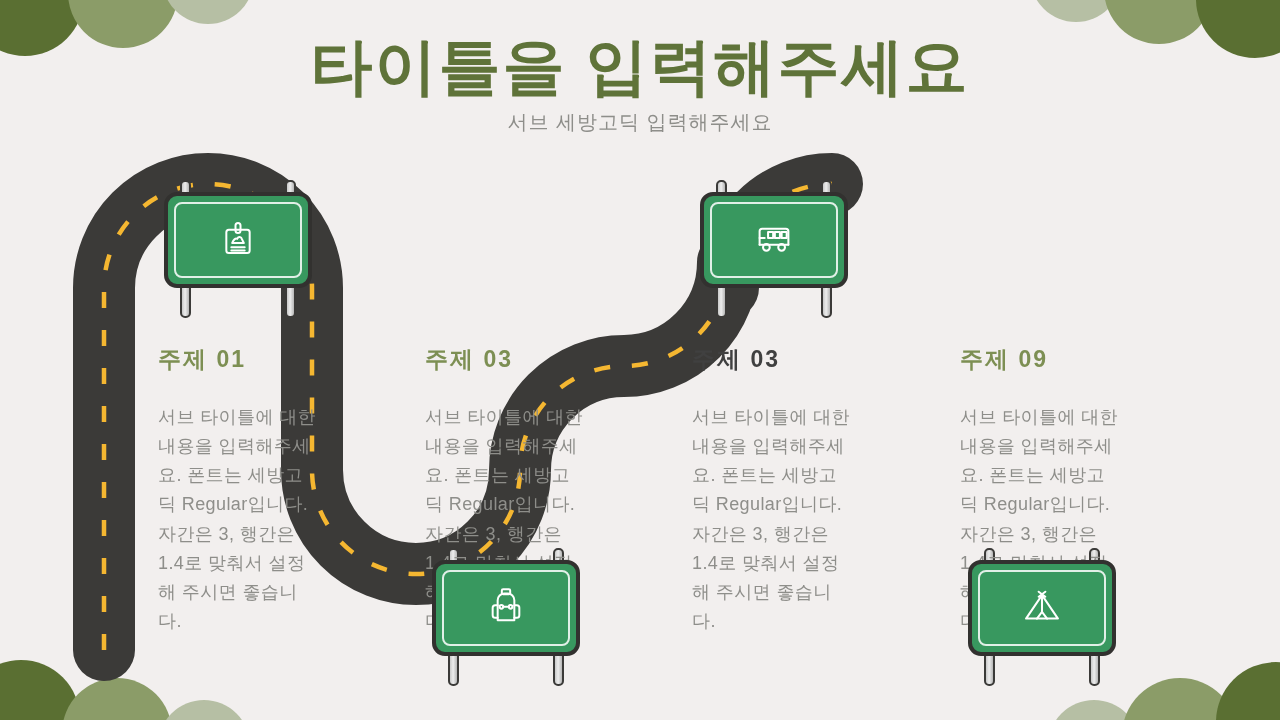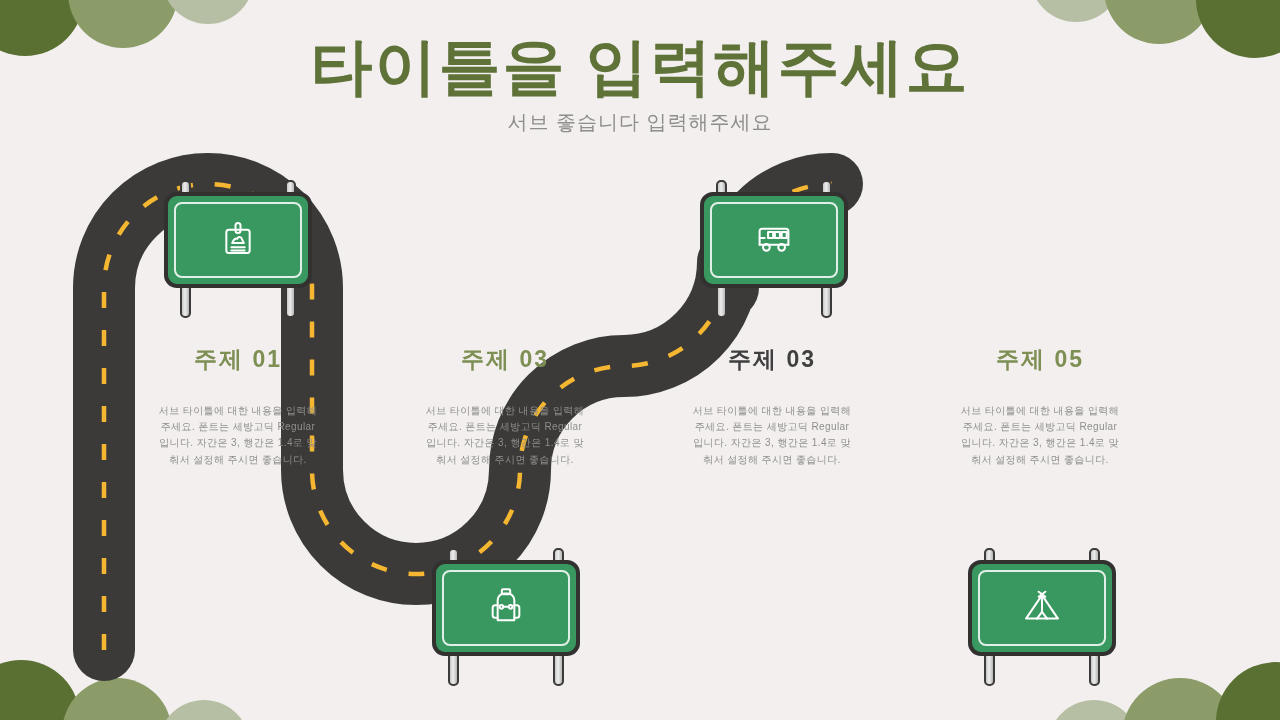--- a/index.html
+++ b/index.html
@@ -43,27 +43,27 @@
     z-index:3;
   }
   .board::after{
     content:""; position:absolute; inset:6px;
     border:2px solid rgba(255,255,255,.85); border-radius:8px;
     pointer-events:none;
   }
   .board svg{ position:relative; z-index:2; }
 
   
-  .topic{ position:absolute; text-align:center; }
+  .topic{ position:absolute; text-align:left; }
   .topic-title{
     font-size:23px; font-weight:bold; color:#7d8f53;
     letter-spacing:2px; margin-bottom:28px; white-space:nowrap;
   }
   .topic-body{
-    font-size:10px; color:#8e8e8a; line-height:1.62;
+    font-size:18px; color:#8e8e8a; line-height:1.62;
     letter-spacing:0.4px;
   }
 </style>
 </head>
 <body style="background: rgb(242, 239, 238);">
 
 <div id="stage">
 
   <div id="deco-layer">
       <div class="deco" style="width: 118px; height: 118px; left: -34px; top: -62px; background: rgb(90, 111, 50);"></div>
@@ -80,21 +80,21 @@
       <div class="deco" style="width: 120px; height: 120px; left: 1216px; top: 662px; background: rgb(90, 111, 50);"></div>
     </div>
 
   <svg id="roadSvg" viewBox="0 0 1280 720">
     <path id="roadBase" fill="none" stroke-linecap="round" stroke-linejoin="round" d="M 104 650 L 104 288 A 104 104 0 0 1 312 288 L 312 470 A 104 104 0 0 0 520 470 L 520 470 A 104 104 0 0 1 624 366 A 104 104 0 0 0 728 262 L 728 288 A 104 104 0 0 1 832 184" stroke="#3b3a38" stroke-width="62"></path>
     <path id="roadDash" fill="none" stroke-linecap="butt" stroke-linejoin="round" d="M 104 650 L 104 288 A 104 104 0 0 1 312 288 L 312 470 A 104 104 0 0 0 520 470 L 520 470 A 104 104 0 0 1 624 366 A 104 104 0 0 0 728 262 L 728 288 A 104 104 0 0 1 832 184" stroke="#f5b731" stroke-width="4.5" stroke-dasharray="16 22"></path>
   </svg>
 
   <div class="header">
     <div class="title" style="color: rgb(95, 115, 57);">타이틀을 입력해주세요</div>
-    <div class="subtitle" style="color: rgb(142, 142, 138);">서브 좋습니다 입력해주세요</div>
+    <div class="subtitle" style="color: rgb(142, 142, 138);">서브 세방고딕 입력해주세요</div>
   </div>
 
   <div id="sign-layer">
       <div class="sign" style="left: 164px; top: 192px; width: 148px; height: 134px;">
         <div class="leg" style="left: 16px; top: 84px; background: linear-gradient(90deg, rgb(201, 201, 201) 0%, rgb(237, 237, 237) 45%, rgb(182, 182, 182) 100%);"></div>
         <div class="leg" style="right: 16px; top: 84px;"></div>
         <div class="leg" style="left: 16px; top: -12px; height: 22px;"></div>
         <div class="leg" style="right: 16px; top: -12px; height: 22px;"></div>
         <div class="board" style="height: 96px; top: 0px; background: rgb(56, 152, 95); border-color: rgb(50, 49, 47);">
           <span><svg width="40" height="40" viewBox="0 0 48 48" fill="none" stroke="#ffffff" stroke-width="2.4" stroke-linecap="round" stroke-linejoin="round">
@@ -165,18 +165,18 @@
       </div>
       <div class="topic" style="left: 425px; top: 344px; width: 160px;">
         <div class="topic-title" style="color: rgb(125, 143, 83);">주제 03</div>
         <div class="topic-body" style="color: rgb(142, 142, 138);">서브 타이틀에 대한 내용을 입력해주세요. 폰트는 세방고딕 Regular입니다. 자간은 3, 행간은 1.4로 맞춰서 설정해 주시면 좋습니다.</div>
       </div>
       <div class="topic" style="left: 692px; top: 344px; width: 160px;">
         <div class="topic-title" style="color: #404040;">주제 03</div>
         <div class="topic-body" style="color: rgb(142, 142, 138);">서브 타이틀에 대한 내용을 입력해주세요. 폰트는 세방고딕 Regular입니다. 자간은 3, 행간은 1.4로 맞춰서 설정해 주시면 좋습니다.</div>
       </div>
       <div class="topic" style="left: 960px; top: 344px; width: 160px;">
-        <div class="topic-title" style="color: rgb(125, 143, 83);">주제 05</div>
+        <div class="topic-title" style="color: rgb(125, 143, 83);">주제 09</div>
         <div class="topic-body" style="color: rgb(142, 142, 138);">서브 타이틀에 대한 내용을 입력해주세요. 폰트는 세방고딕 Regular입니다. 자간은 3, 행간은 1.4로 맞춰서 설정해 주시면 좋습니다.</div>
       </div>
     </div>
 
 </div>
 
 </body></html>

